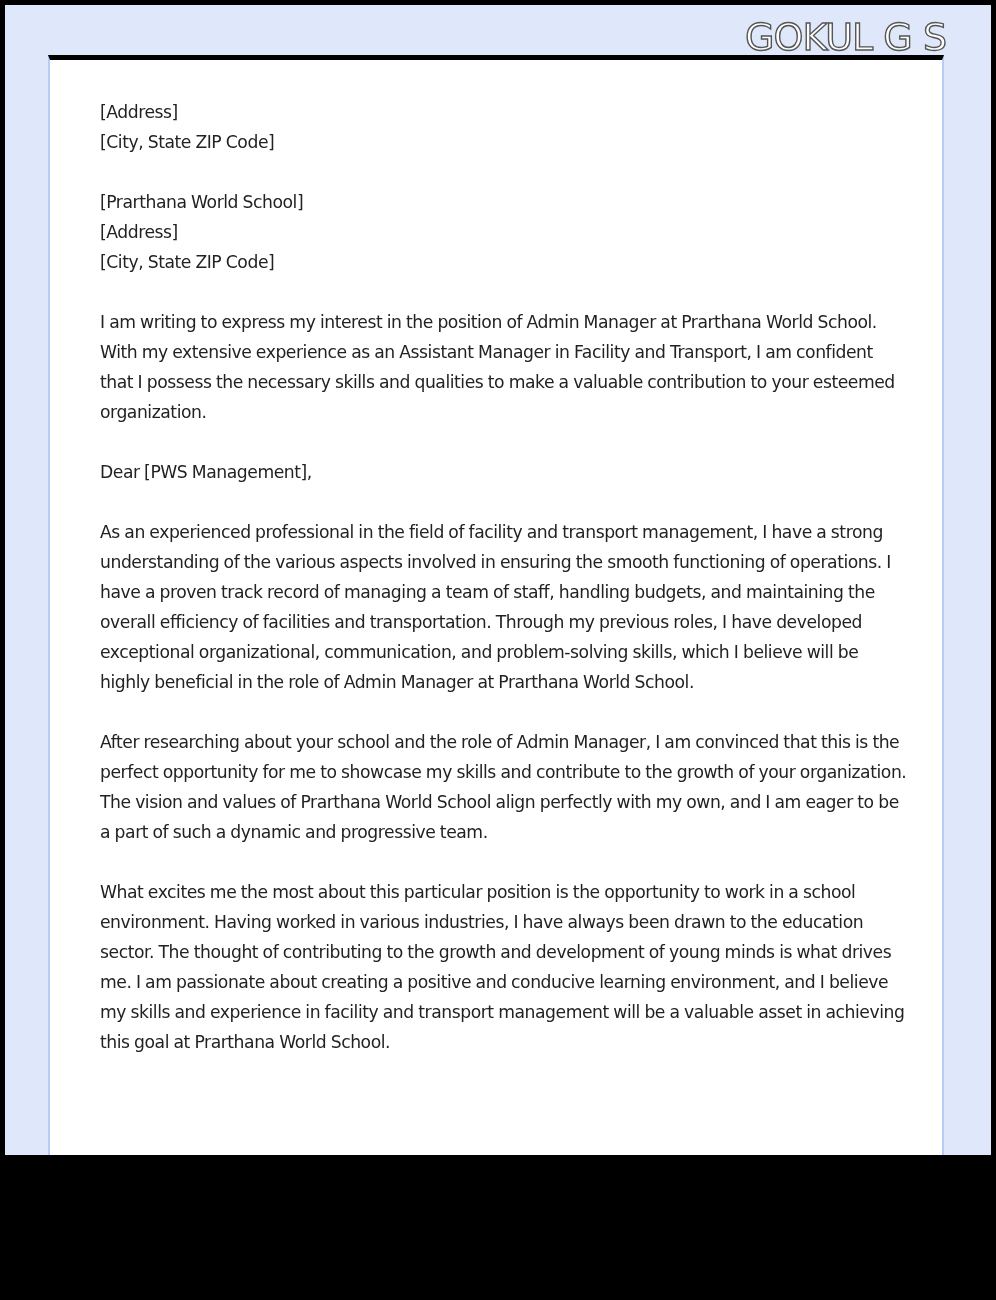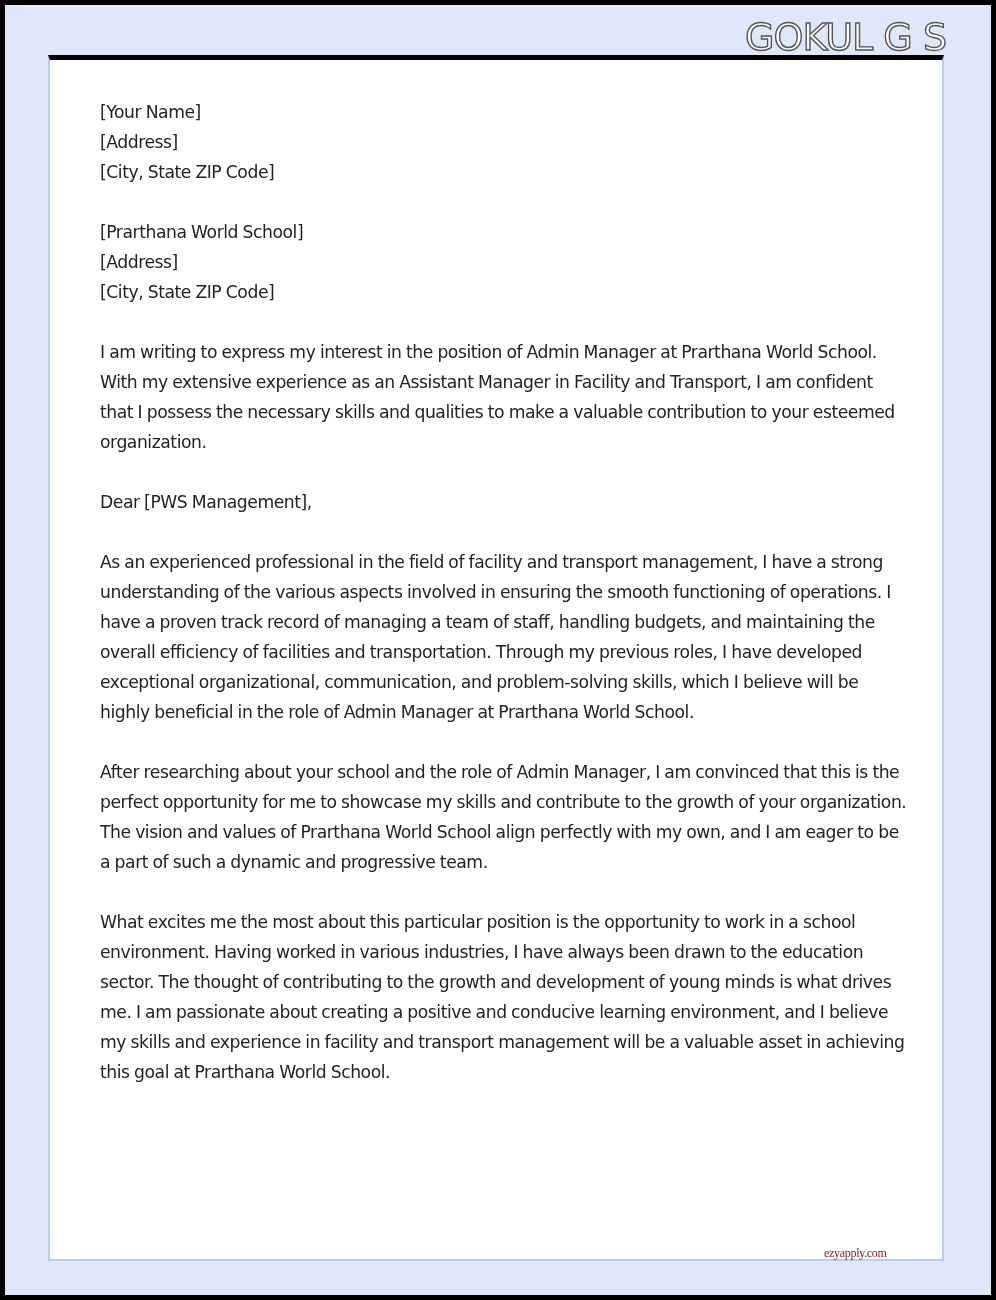--- a/index.html
+++ b/index.html
@@ -12,21 +12,21 @@
       overflow: hidden;
       background: #000;
       position: relative;
       font-family: "DejaVu Sans", "Liberation Sans", sans-serif;
     }
     .frame {
       position: absolute;
       left: 5px;
       top: 5px;
       width: 986px;
-      height: 1290px;
+      height: 1150px;
       background: #dfe7fb;
       overflow: hidden;
     }
     .name-header {
       position: absolute;
       right: 45px;
       top: 10px;
       font-family: "DejaVu Sans", sans-serif;
       font-size: 38px;
       letter-spacing: -1px;
@@ -86,21 +86,20 @@
 <body>
 
 <div class="frame">
 
   <div class="name-header">GOKUL G S</div>
 
   <div class="card"></div>
 
   <div class="letter">
     <div>
-      <span class="line">[Your Name]</span>
       <span class="line">[Address]</span>
       <span class="line">[City, State ZIP Code]</span>
     </div>
     <span class="gap"></span>
     <div>
       <span class="line">[Prarthana World School]</span>
       <span class="line">[Address]</span>
       <span class="line">[City, State ZIP Code]</span>
     </div>
     <span class="gap"></span>

